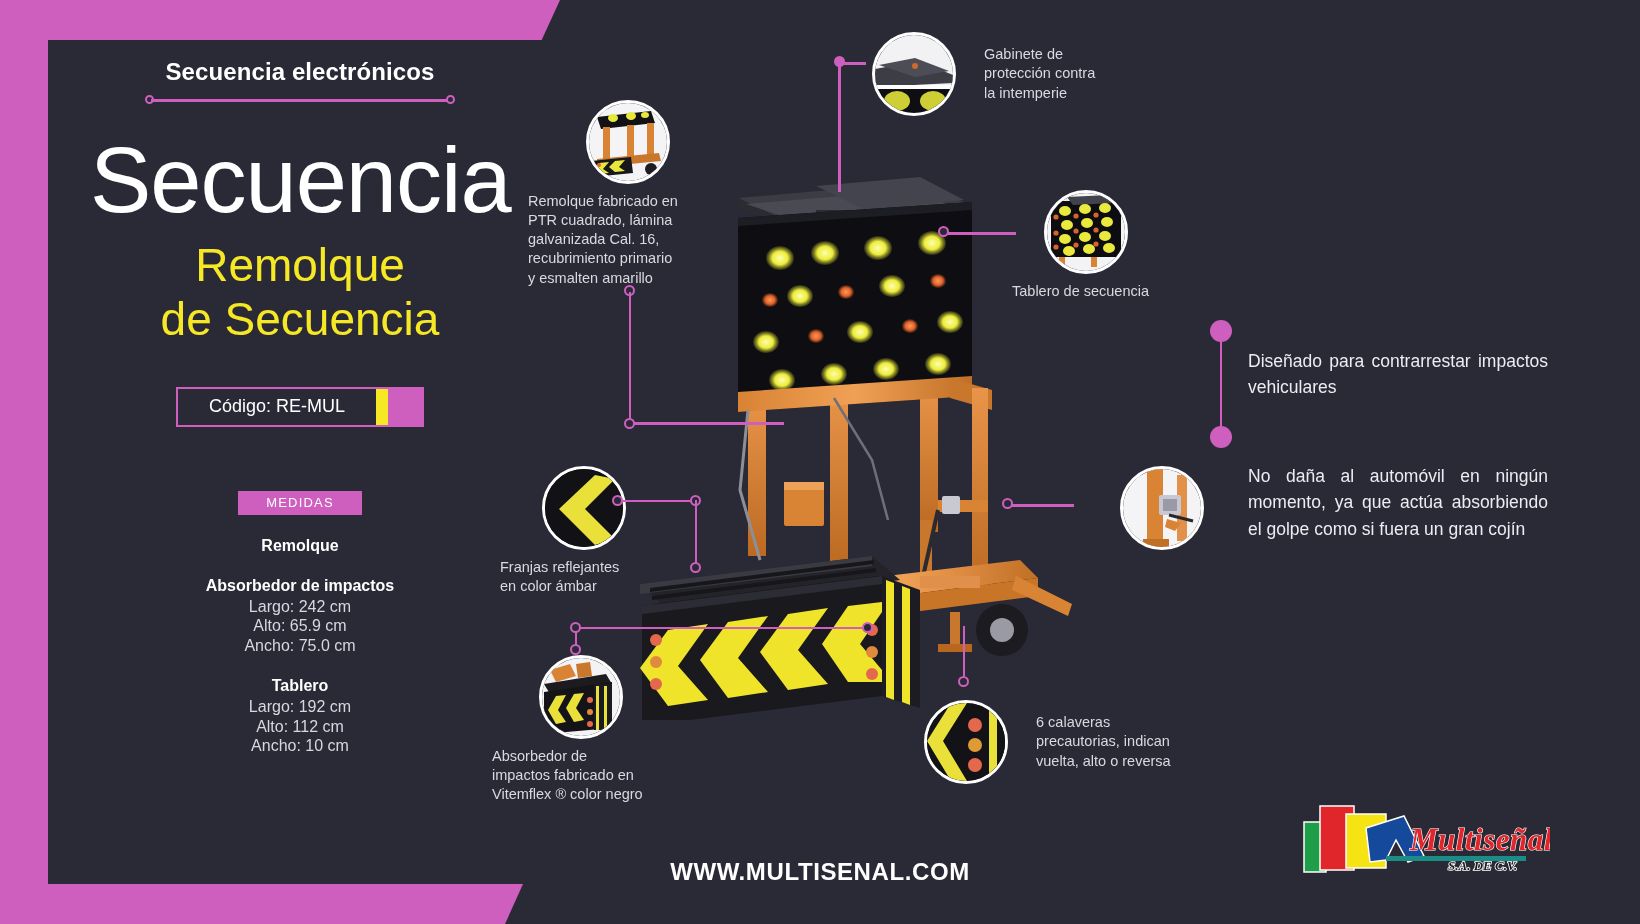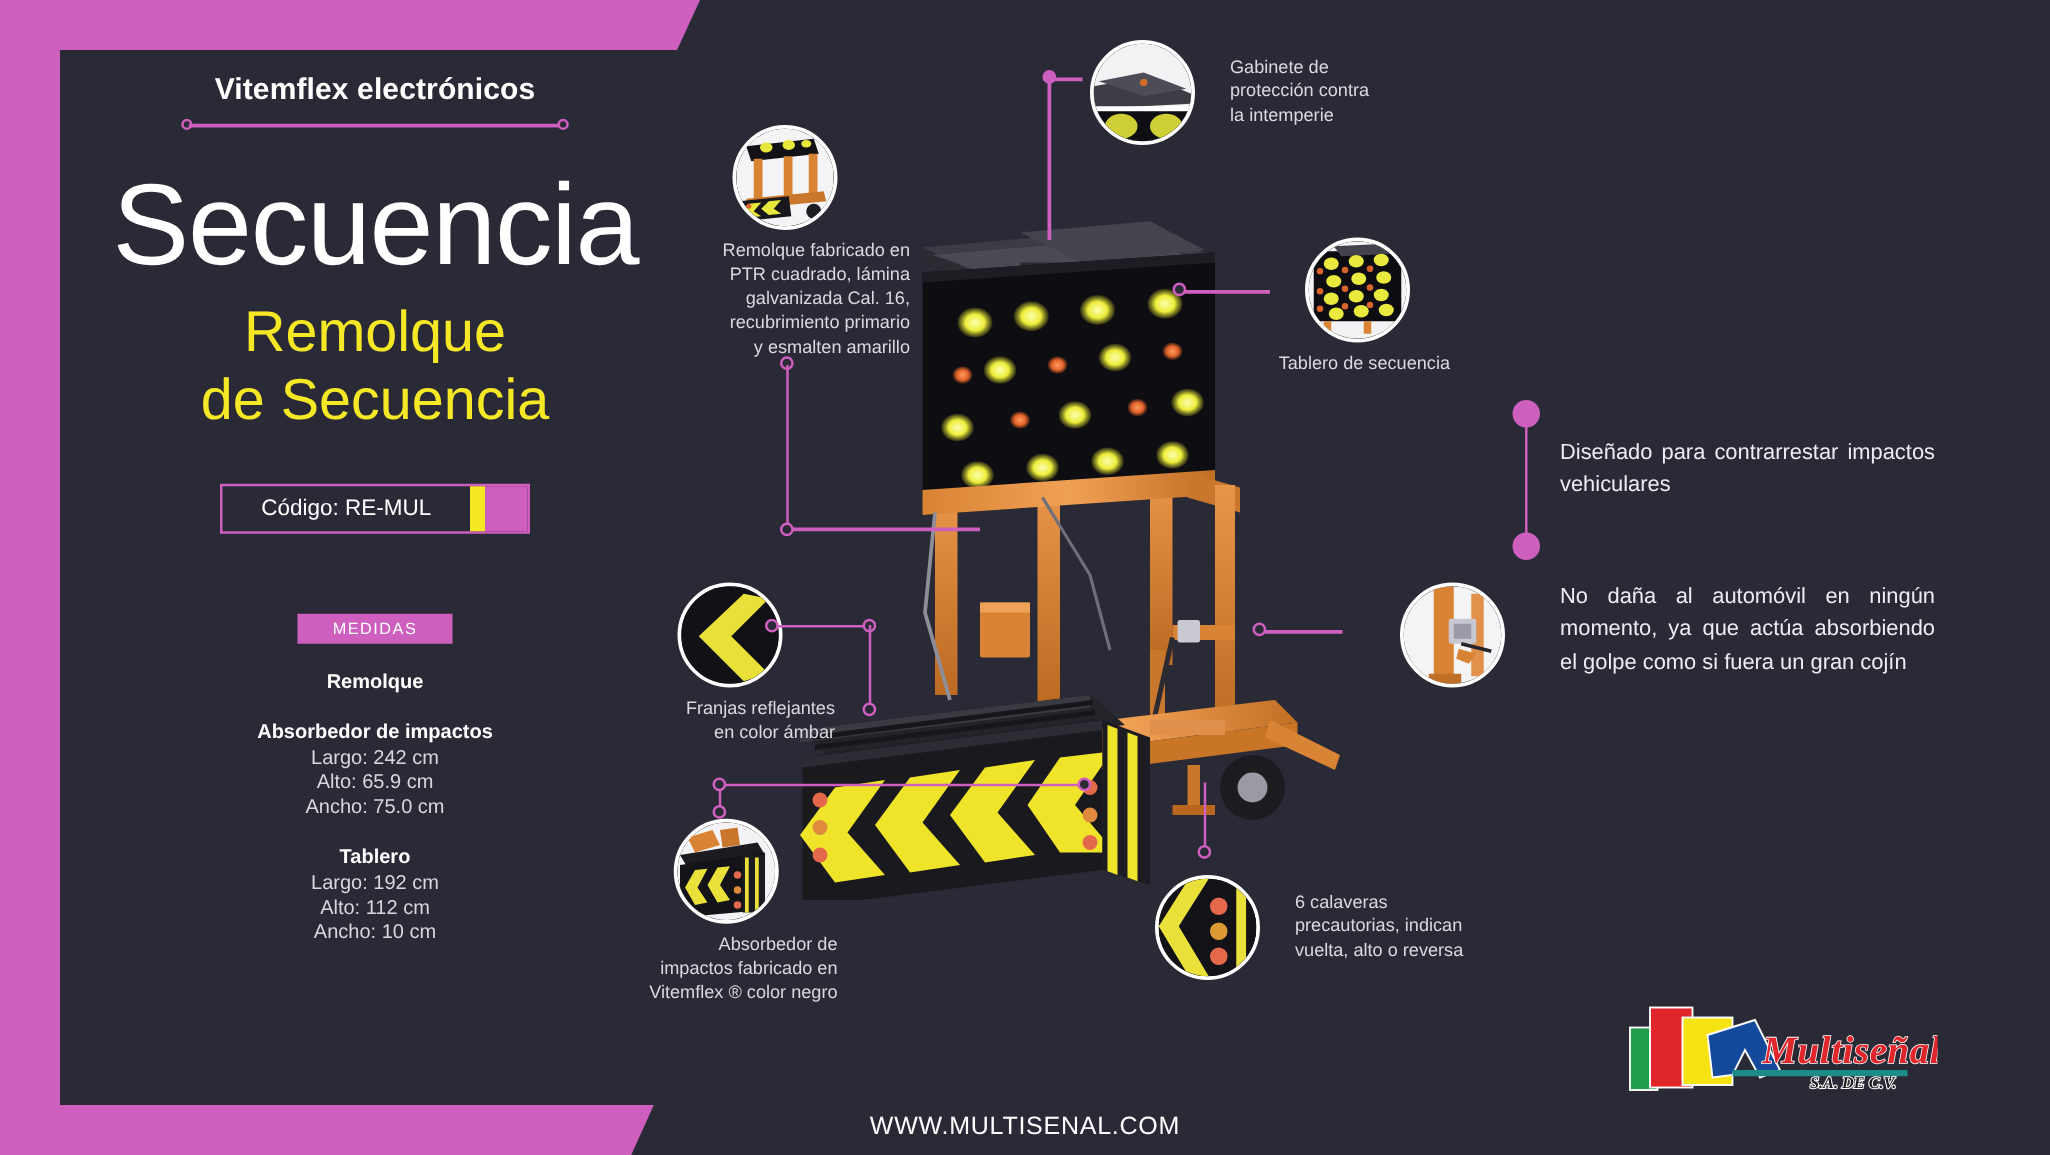--- a/index.html
+++ b/index.html
@@ -71,21 +71,21 @@
   }
 
   .meas-group{margin-top:22px;}
   .meas-title{color:#ffffff;font-size:16px;font-weight:bold;margin:0 0 2px;}
   .meas-line{color:#d7d7de;font-size:16px;line-height:1.22;margin:0;}
 
   
   #product{position:absolute;left:620px;top:160px;width:480px;height:560px;}
 
   
-  .callout{position:absolute;text-align:right;}
+  .callout{position:absolute;text-align:left;}
   .callout .thumb{
     border-radius:50%;border:3px solid #ffffff;overflow:hidden;
     background:#1b1b22;position:relative;margin:0 auto;
   }
   .callout .cap{
     color:#d9d9e0;font-size:14.5px;line-height:1.32;margin-top:8px;white-space:pre-line;
   }
   .callout.side{display:flex;align-items:center;gap:28px;text-align:left;}
   .callout.side .cap{margin-top:0;}
 
@@ -99,42 +99,42 @@
   .bigdot{position:absolute;width:22px;height:22px;border-radius:50%;background:#ce5fbf;}
 
   
   #features{position:absolute;left:1248px;top:330px;width:300px;}
   .feat{color:#ececf2;font-size:17.5px;line-height:1.52;text-align:justify;}
   .feat.f2{margin-top:62px;}
 
   
   #website{
     position:absolute;left:0;right:0;top:858px;text-align:center;
-    color:#ffffff;font-size:20px;font-weight:normal;letter-spacing:.6px;margin-top:32px;
+    color:#ffffff;font-size:24px;font-weight:bold;letter-spacing:.6px;
   }
 
   
   #logo{position:absolute;left:1300px;top:800px;width:250px;height:76px;}
 
   
   .tw{position:absolute;inset:0;}
 </style>
 </head>
 <body>
 
 <div class="stage">
 
   <div id="pink-left" class="pink-band"></div>
   <div id="pink-top" class="pink-band"></div>
   <div id="pink-bottom" class="pink-band"></div>
   <div id="dark-panel"></div>
 
   <div id="left-col">
 
-    <div id="eyebrow">Vitemflex electrónicos</div>
+    <div id="eyebrow">Secuencia electrónicos</div>
 
     <div id="rule">
       <div class="dot l"></div>
       <div class="line"></div>
       <div class="dot r"></div>
     </div>
 
     <div id="headline">Secuencia</div>
 
     <div id="subhead">

